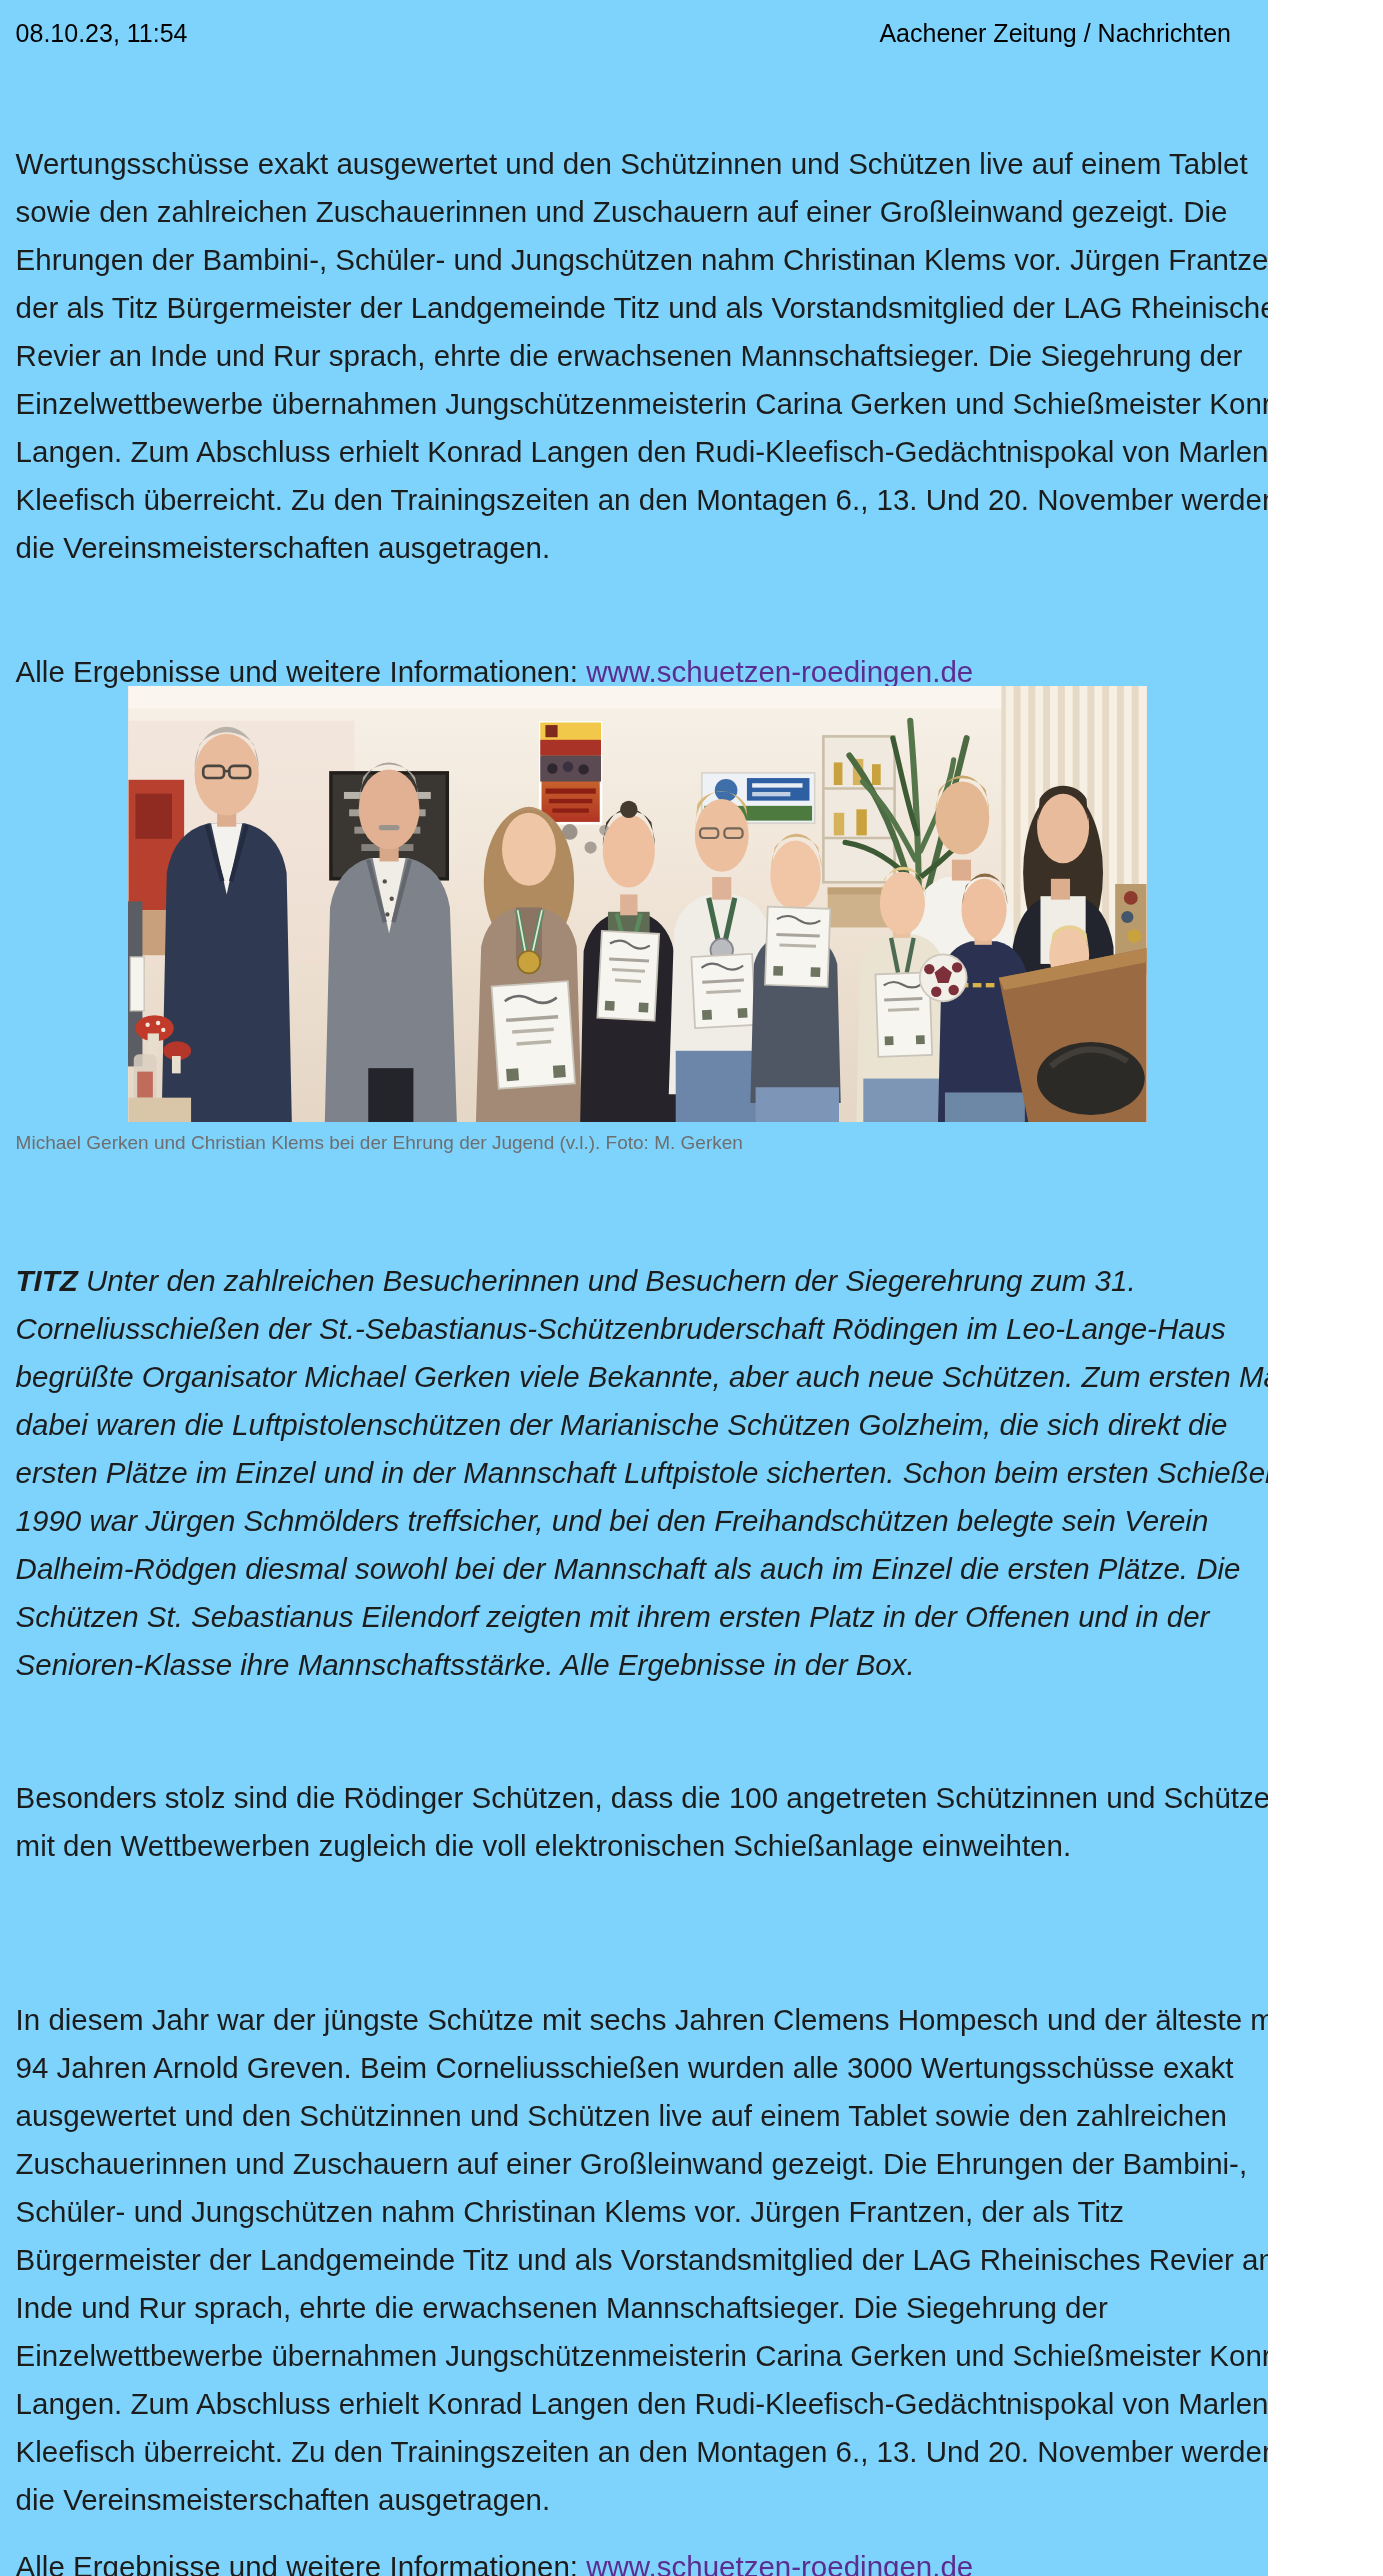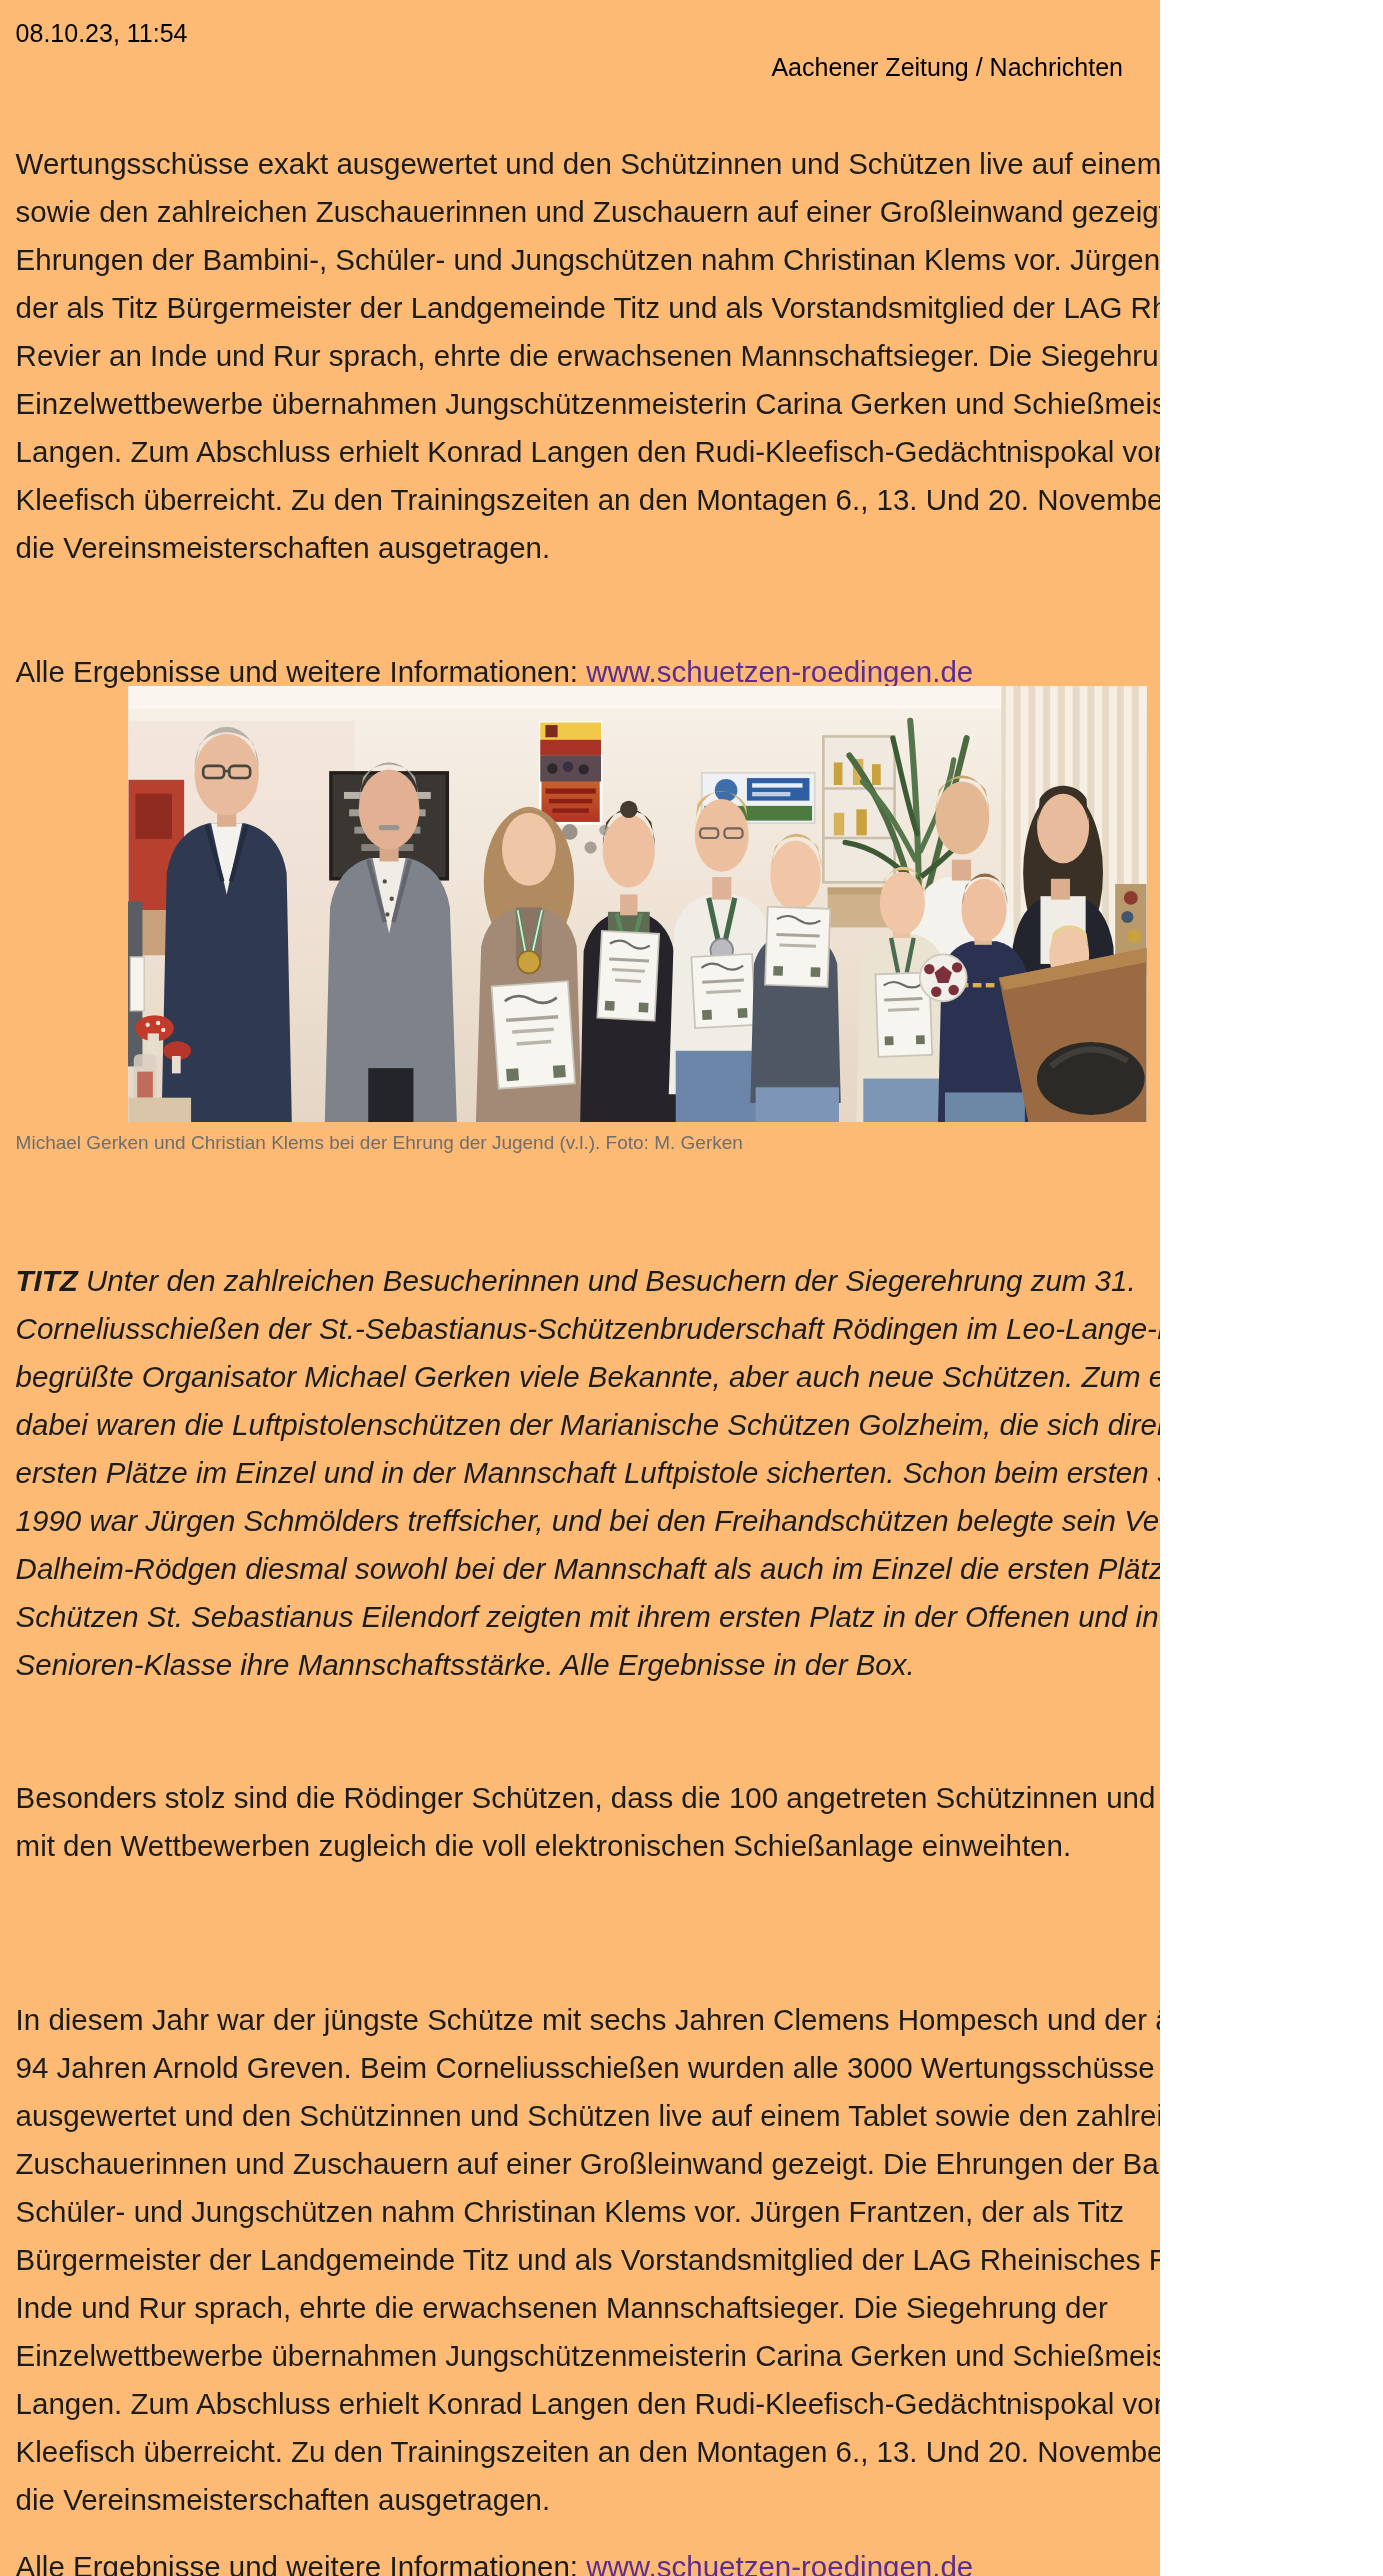--- a/index.html
+++ b/index.html
@@ -1,34 +1,34 @@
 <!DOCTYPE html>
 <html style="font-size:14px"><head>
 <meta charset="utf-8">
 <style>
   html, body { margin: 0; padding: 0; background: #ffffff; }
   .page {
     position: relative;
-    width: 1160px;
+    width: 1268px;
     height: 2576px;
-    background: #fdba74;
+    background: #7dd3fc;
     font-family: "Liberation Sans", sans-serif;
     color: #1c1c1c;
     overflow: hidden;
   }
   .hdr {
     position: absolute;
     top: 18px;
     font-size: 25px;
     line-height: 31px;
     color: #000000;
     white-space: nowrap;
   }
   .hdr-left  { left: 15.6px; }
-  .hdr-right { right: 37px; margin-top: 34px; }
+  .hdr-right { right: 37px; }
   .para {
     position: absolute;
     left: 15.6px;
     width: 1297px;
     font-size: 29.5px;
     line-height: 48px;
     color: #1c1c1c;
     margin-top: 16px;
   }
   .para strong { font-weight: bold; }

